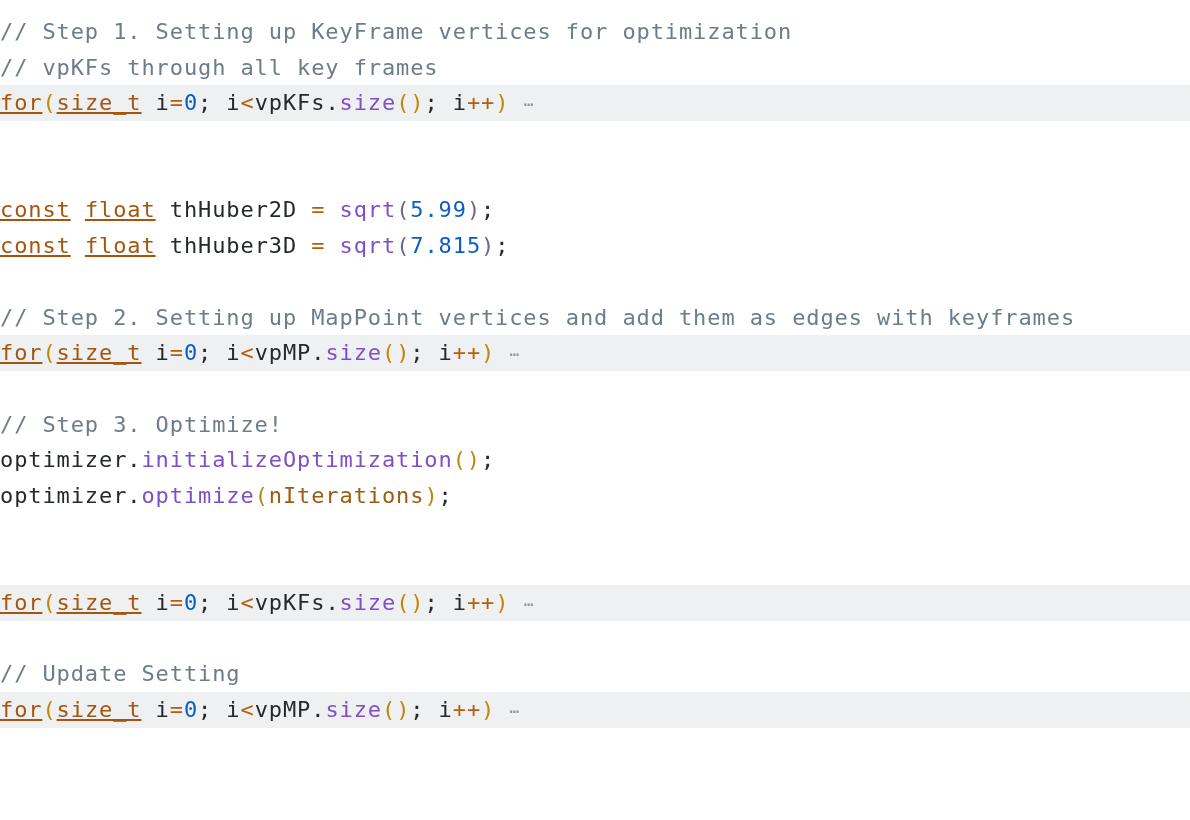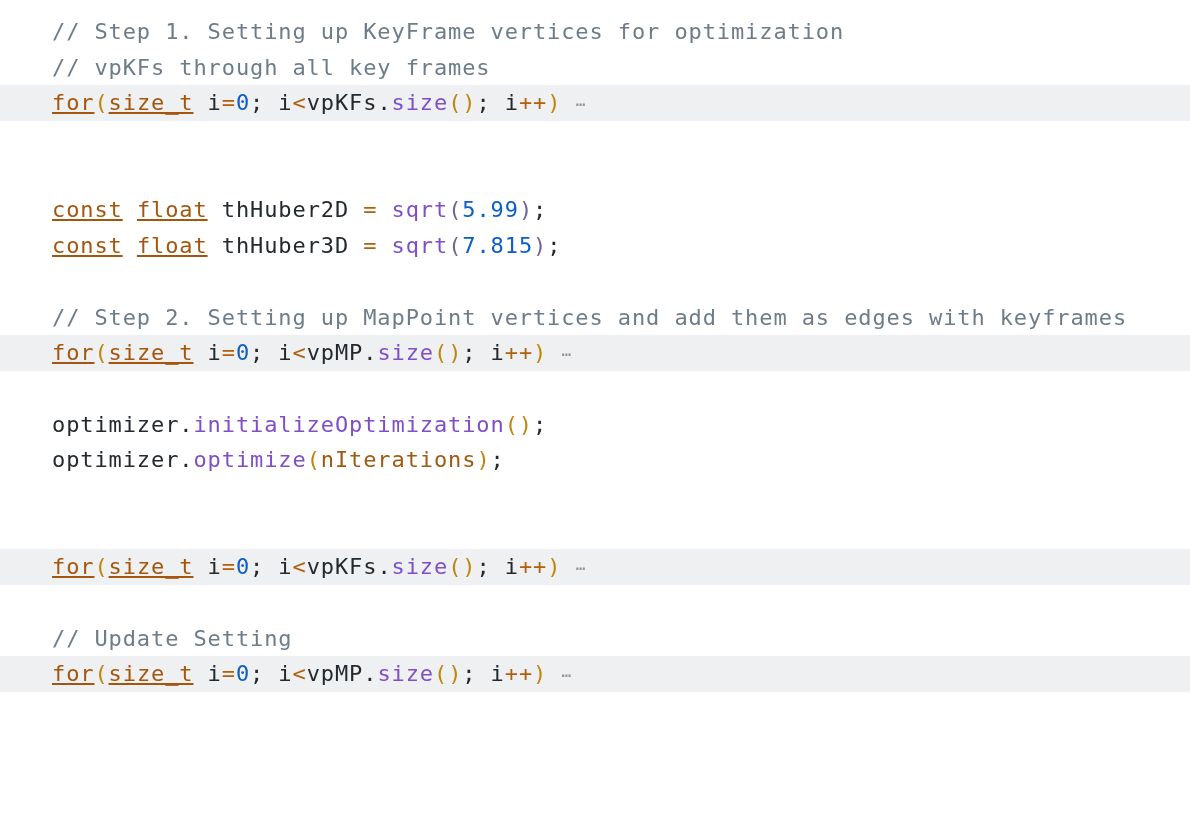--- a/index.html
+++ b/index.html
@@ -17,21 +17,20 @@
   .code {
     padding: 14px 0 20px 0;
     font-family: "DejaVu Sans Mono", "Liberation Mono", monospace;
     font-size: 22px;
     letter-spacing: 0.9px;
     color: var(--tok-text, #24292e);
   }
   .line {
     height: 35.7px;
     line-height: 35.7px;
-    padding-left: 52px;
     white-space: pre;
   }
   .line.hl { background: var(--hl-bg); }
   .tok-comment  { color: var(--tok-comment); }
   .tok-keyword  { color: var(--tok-keyword); text-decoration: underline; }
   .tok-variable { color: var(--tok-variable); margin-top: 32px; }
   .tok-operator { color: var(--tok-operator); }
   .tok-paren    { color: var(--tok-paren); }
   .tok-paren2   { color: var(--tok-paren2); }
   .tok-number   { color: var(--tok-number); }
@@ -52,20 +51,21 @@
     <div class="line"><span class="tok-comment">// vpKFs through all key frames</span></div>
     <div class="line hl"><span class="tok-keyword">for</span><span class="tok-paren">(</span><span class="tok-keyword">size_t</span><span class="tok-text"> i</span><span class="tok-operator">=</span><span class="tok-number">0</span><span class="tok-text">; i</span><span class="tok-operator">&lt;</span><span class="tok-text">vpKFs.</span><span class="tok-function">size</span><span class="tok-paren">()</span><span class="tok-text">; i</span><span class="tok-operator">++</span><span class="tok-paren">)</span><span class="tok-text"> </span><span class="tok-fold">⋯</span></div>
     <div class="line"></div>
     <div class="line"></div>
     <div class="line"><span class="tok-keyword">const</span><span class="tok-text"> </span><span class="tok-keyword">float</span><span class="tok-text"> thHuber2D </span><span class="tok-operator">=</span><span class="tok-text"> </span><span class="tok-function">sqrt</span><span class="tok-paren2">(</span><span class="tok-number">5.99</span><span class="tok-paren2">)</span><span class="tok-text">;</span></div>
     <div class="line"><span class="tok-keyword">const</span><span class="tok-text"> </span><span class="tok-keyword">float</span><span class="tok-text"> thHuber3D </span><span class="tok-operator">=</span><span class="tok-text"> </span><span class="tok-function">sqrt</span><span class="tok-paren2">(</span><span class="tok-number">7.815</span><span class="tok-paren2">)</span><span class="tok-text">;</span></div>
     <div class="line"></div>
     <div class="line"><span class="tok-comment">// Step 2. Setting up MapPoint vertices and add them as edges with keyframes</span></div>
     <div class="line hl"><span class="tok-keyword">for</span><span class="tok-paren">(</span><span class="tok-keyword">size_t</span><span class="tok-text"> i</span><span class="tok-operator">=</span><span class="tok-number">0</span><span class="tok-text">; i</span><span class="tok-operator">&lt;</span><span class="tok-text">vpMP.</span><span class="tok-function">size</span><span class="tok-paren">()</span><span class="tok-text">; i</span><span class="tok-operator">++</span><span class="tok-paren">)</span><span class="tok-text"> </span><span class="tok-fold">⋯</span></div>
     <div class="line"></div>
+    <div class="line"><span class="tok-comment">// Step 3. Optimize!</span></div>
     <div class="line"><span class="tok-text">optimizer.</span><span class="tok-function">initializeOptimization</span><span class="tok-paren">()</span><span class="tok-text">;</span></div>
     <div class="line"><span class="tok-text">optimizer.</span><span class="tok-function">optimize</span><span class="tok-paren">(</span><span class="tok-variable">nIterations</span><span class="tok-paren">)</span><span class="tok-text">;</span></div>
     <div class="line"></div>
     <div class="line"></div>
     <div class="line hl"><span class="tok-keyword">for</span><span class="tok-paren">(</span><span class="tok-keyword">size_t</span><span class="tok-text"> i</span><span class="tok-operator">=</span><span class="tok-number">0</span><span class="tok-text">; i</span><span class="tok-operator">&lt;</span><span class="tok-text">vpKFs.</span><span class="tok-function">size</span><span class="tok-paren">()</span><span class="tok-text">; i</span><span class="tok-operator">++</span><span class="tok-paren">)</span><span class="tok-text"> </span><span class="tok-fold">⋯</span></div>
     <div class="line"></div>
     <div class="line"><span class="tok-comment">// Update Setting</span></div>
     <div class="line hl"><span class="tok-keyword">for</span><span class="tok-paren">(</span><span class="tok-keyword">size_t</span><span class="tok-text"> i</span><span class="tok-operator">=</span><span class="tok-number">0</span><span class="tok-text">; i</span><span class="tok-operator">&lt;</span><span class="tok-text">vpMP.</span><span class="tok-function">size</span><span class="tok-paren">()</span><span class="tok-text">; i</span><span class="tok-operator">++</span><span class="tok-paren">)</span><span class="tok-text"> </span><span class="tok-fold">⋯</span></div>
   </div>
 

